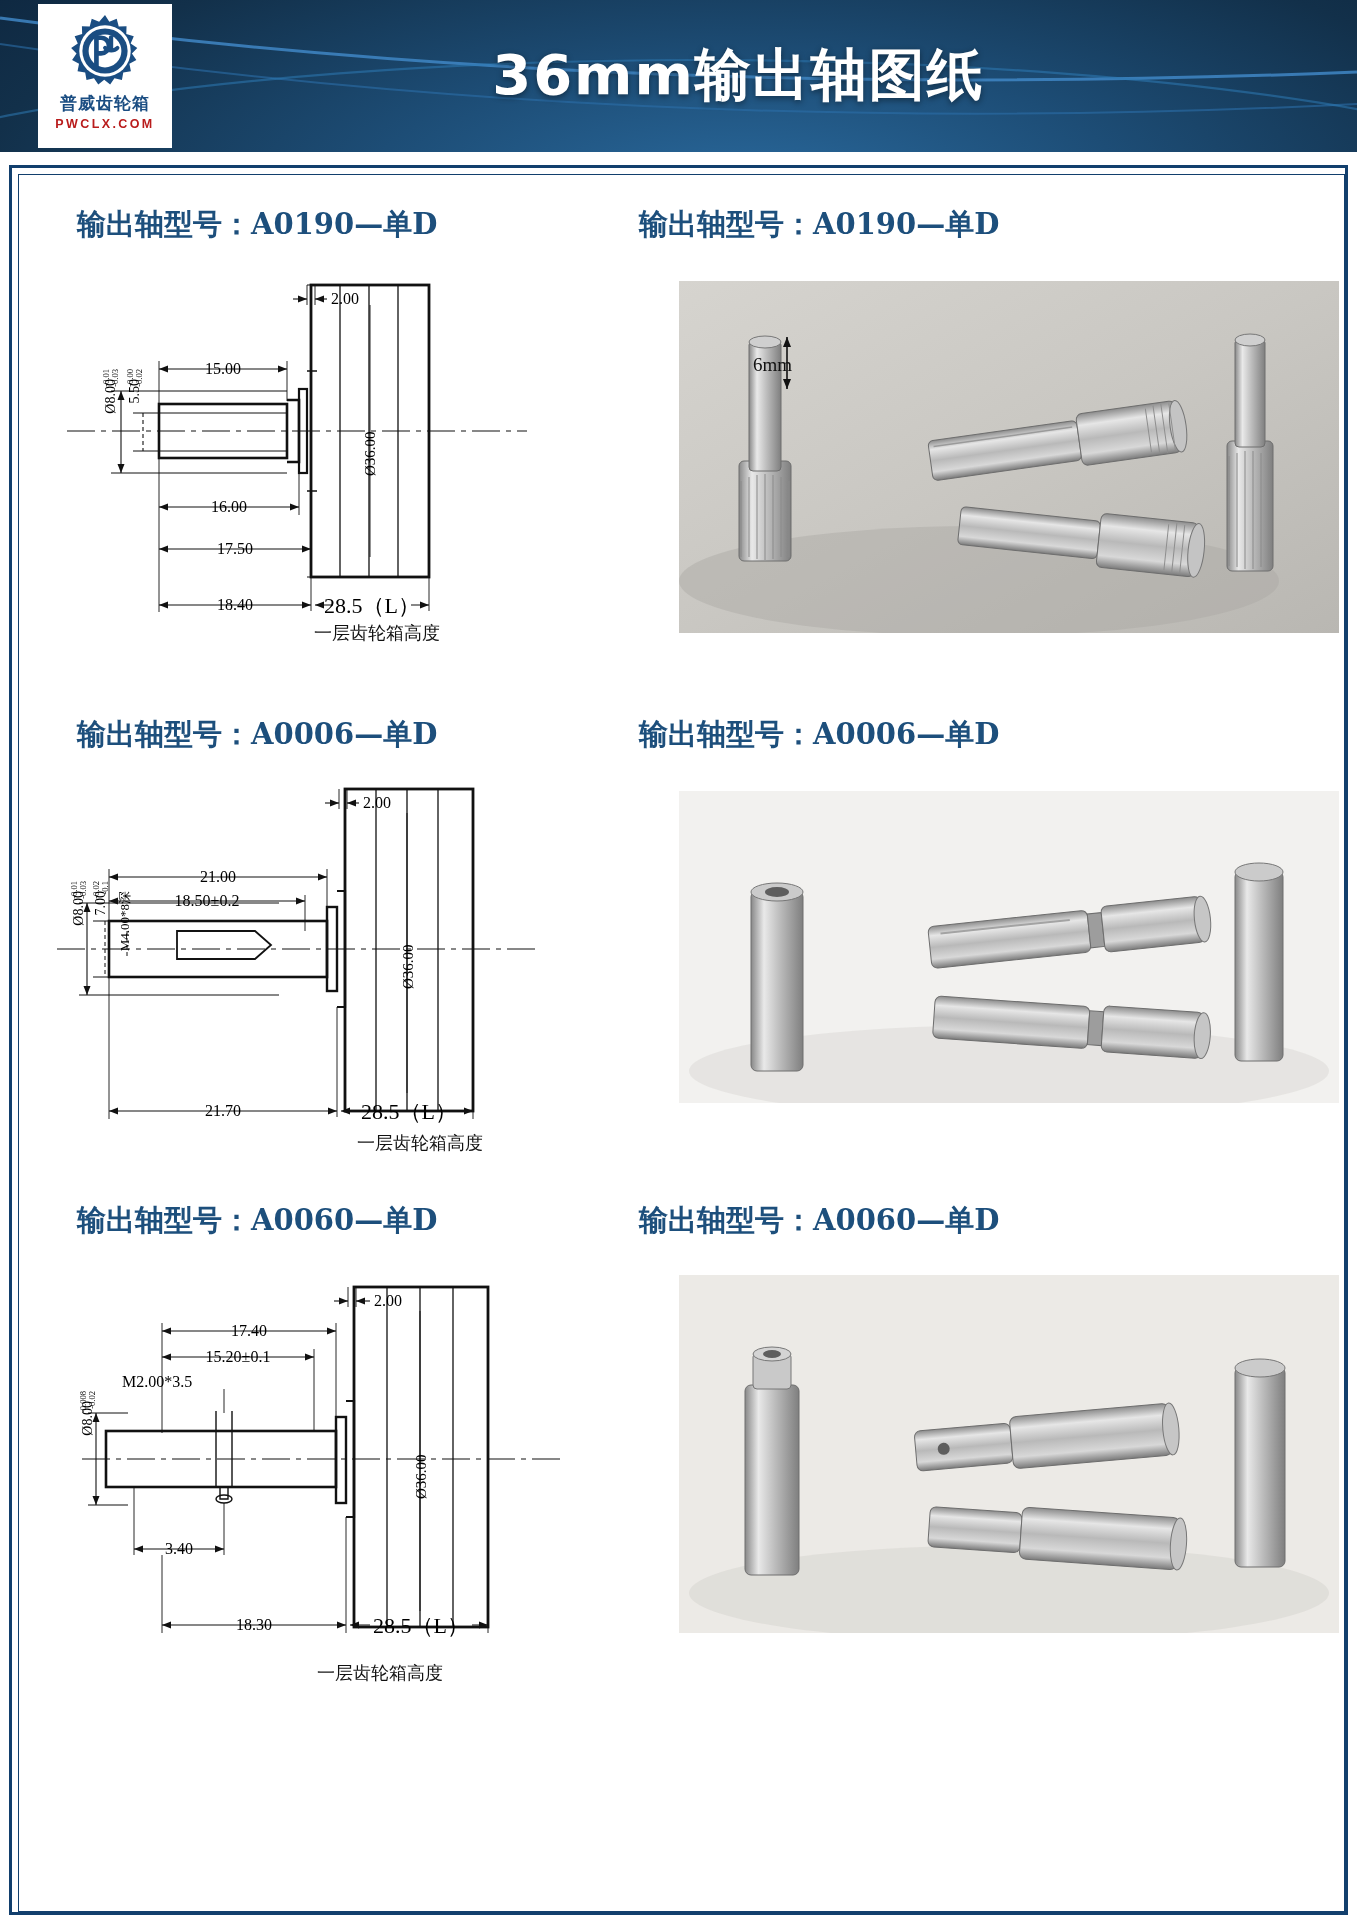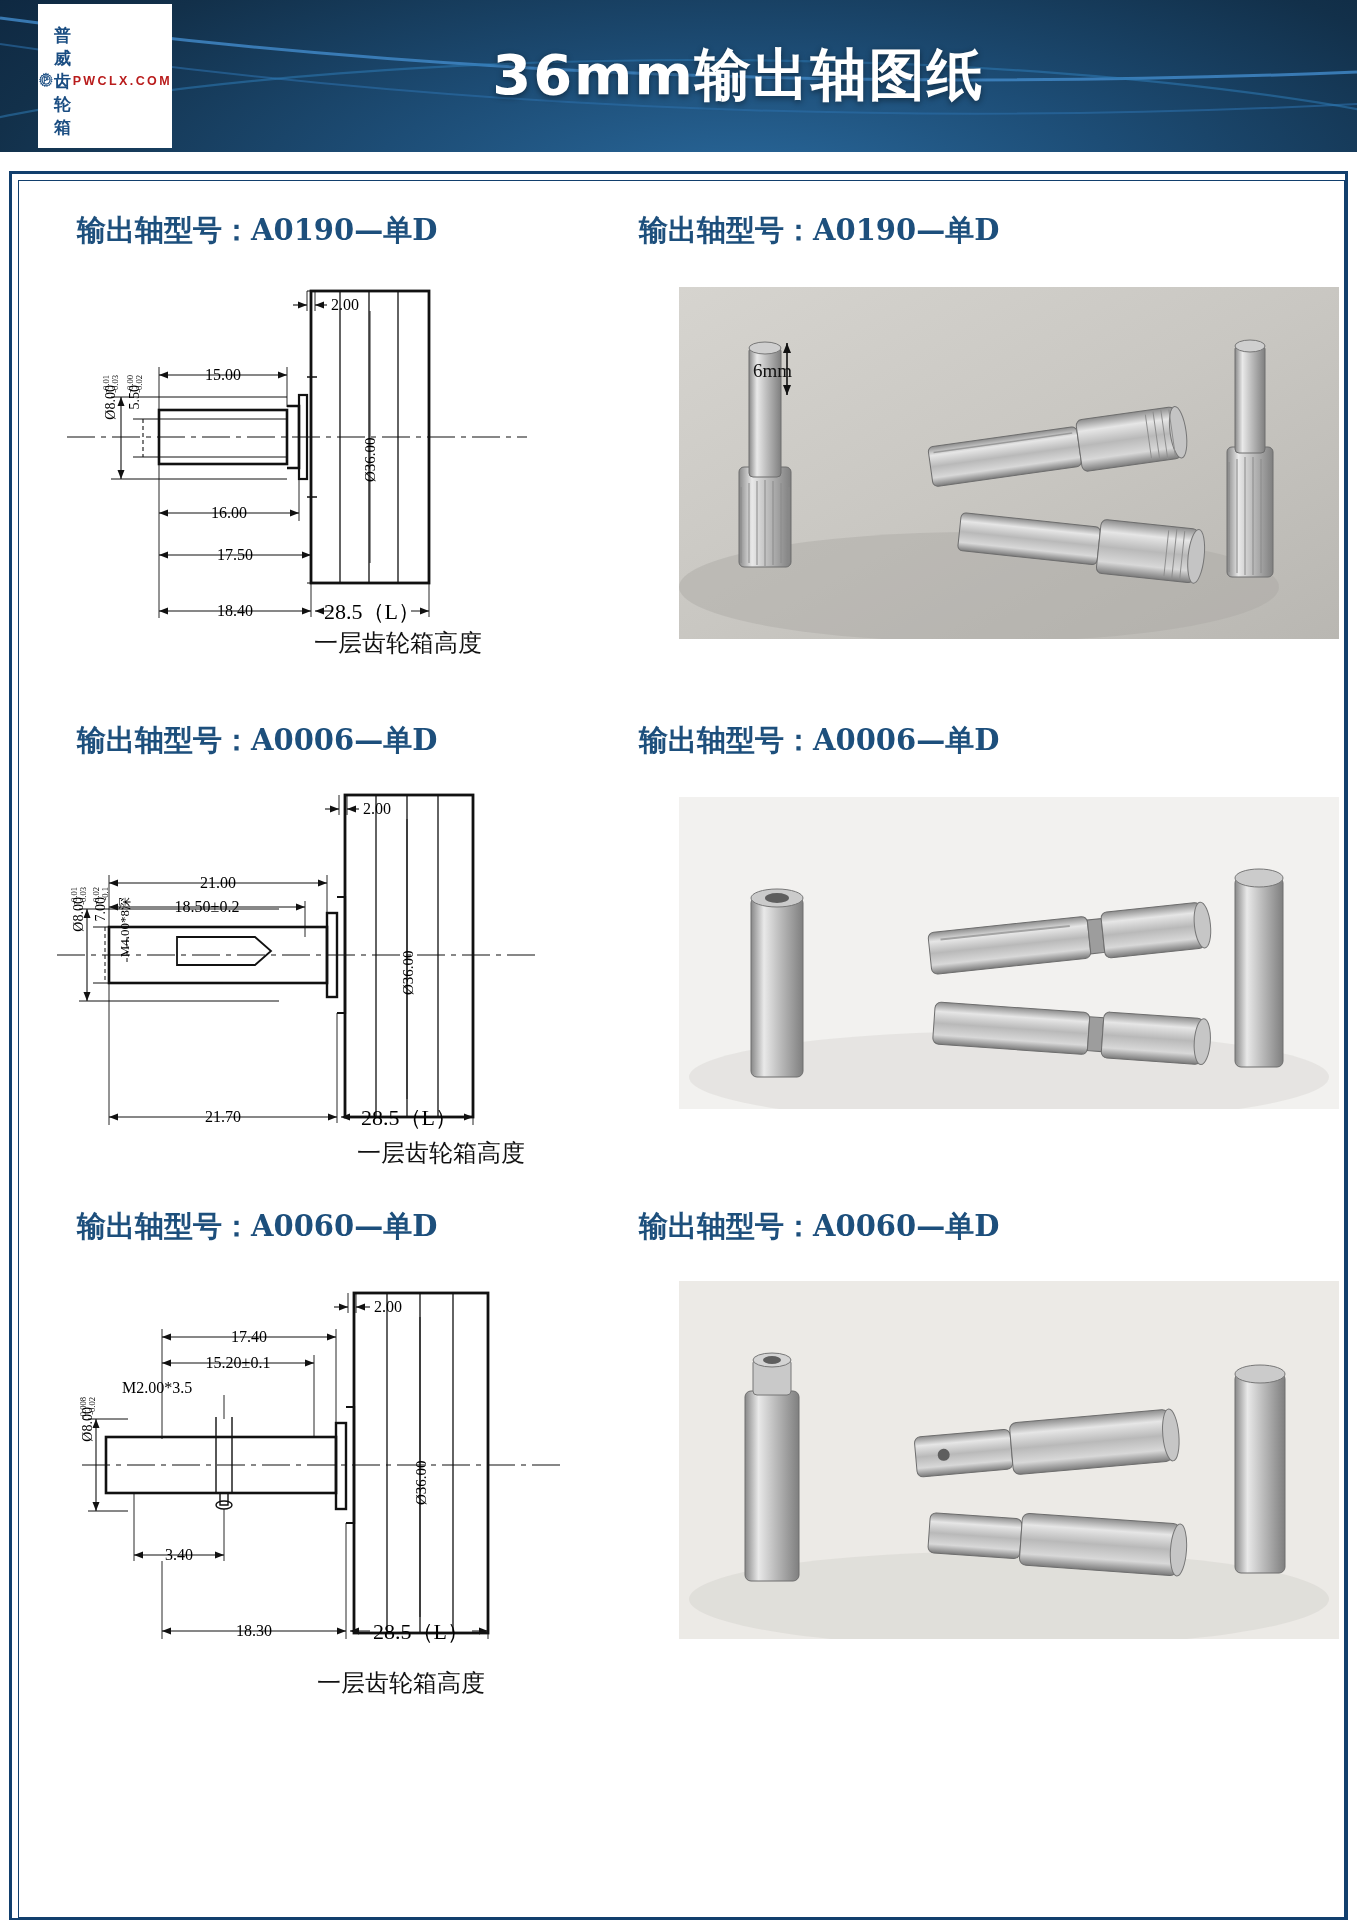--- a/index.html
+++ b/index.html
@@ -21,21 +21,21 @@
     overflow: hidden;
   }
   .header .swoosh {
     position: absolute; left: 0; top: 0; width: 1357px; height: 152px;
     pointer-events: none;
   }
   .logo-box {
     position: absolute; left: 38px; top: 4px;
     width: 134px; height: 144px;
     background: #ffffff;
-    display: flex; 
+    display: flex; flex-direction: column;
     align-items: center; justify-content: flex-start;
     padding-top: 8px;
     z-index: 5;
   }
   .logo-mark { width: 78px; height: 78px; }
   .logo-cn {
     font-family: "DejaVu Sans", sans-serif;
     font-size: 17px; font-weight: bold; color: #1a4d82;
     letter-spacing: 1px; margin-top: 2px;
   }
@@ -51,21 +51,21 @@
     padding-left: 120px;
     font-family: "DejaVu Sans", sans-serif;
     font-size: 56px; font-weight: bold;
     color: #ffffff; letter-spacing: 2px;
     text-shadow: 0 2px 6px rgba(0,0,0,0.45);
     z-index: 3;
   }
 
   
   .frame-outer {
-    position: absolute; left: 9px; top: 171px;
+    position: absolute; left: 9px; top: 165px;
     width: 1339px; height: 1750px;
     border: 3px solid #123f6d;
     background: #ffffff;
   }
   .frame-inner {
     position: absolute; left: 6px; top: 6px;
     width: 1327px; height: 1738px;
     border: 1.5px solid #123f6d;
   }
 
@@ -93,21 +93,21 @@
   }
 
   
   .draw { position: absolute; }
 
   svg text { font-family: "Liberation Serif", serif; }
 
   .cap {
     position: absolute;
     font-family: Liberation Mono, monospace;
-    font-size: 24px; color: #111; white-space: nowrap;
+    font-size: 18px; color: #111; white-space: nowrap;
   }
 </style>
 </head>
 <body>
 
 <div class="header">
   <svg class="swoosh" viewBox="0 0 1357 152" preserveAspectRatio="none">
     <path d="M0,18 C330,62 760,96 1357,72" stroke="#3f86c4" stroke-width="3" fill="none" opacity="0.85"></path>
     <path d="M0,44 C350,96 800,132 1357,104" stroke="#2c6ea8" stroke-width="2" fill="none" opacity="0.6"></path>
     <path d="M0,126 C420,150 900,132 1357,146" stroke="#1e5party" stroke-width="0" fill="none"></path>

